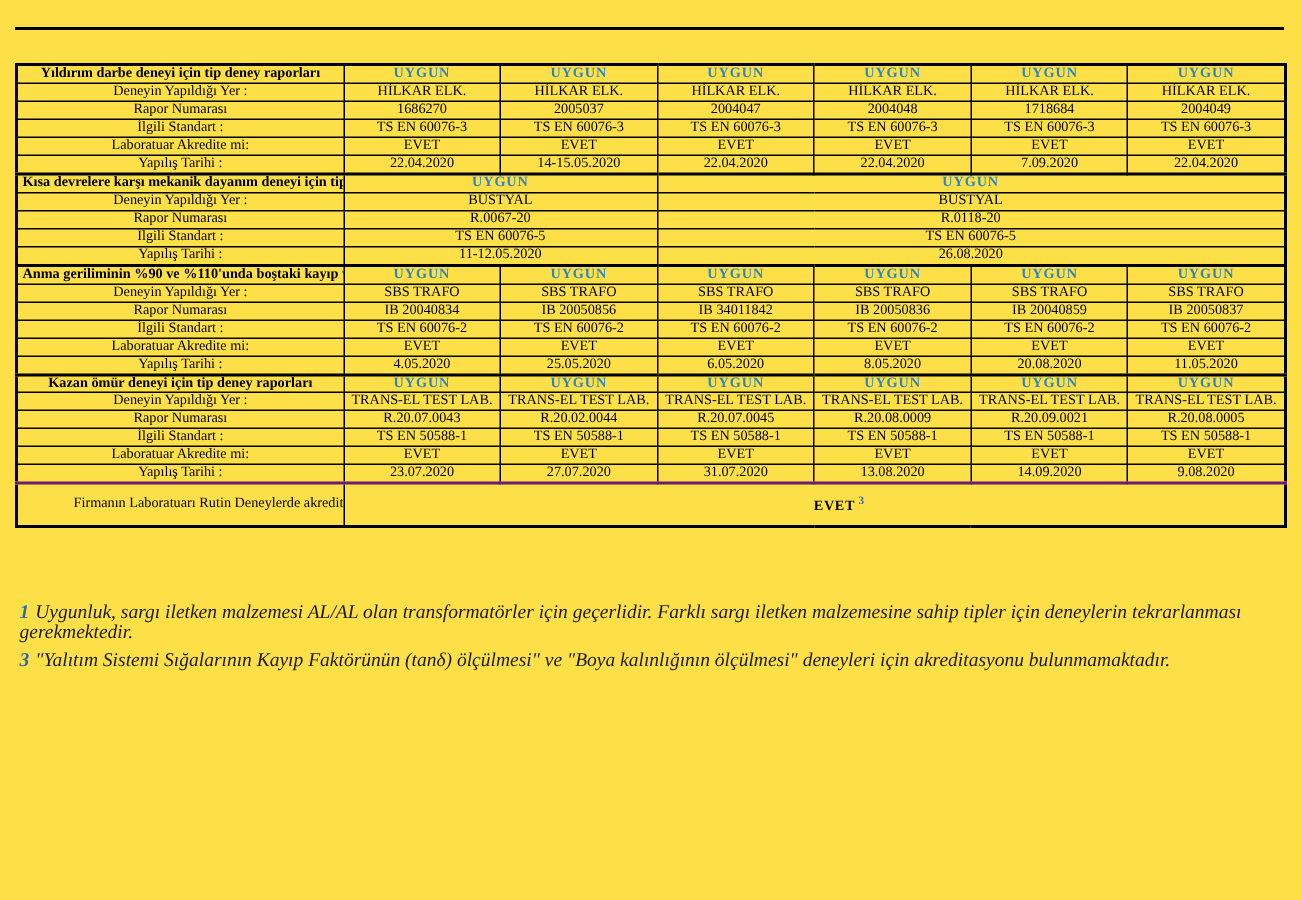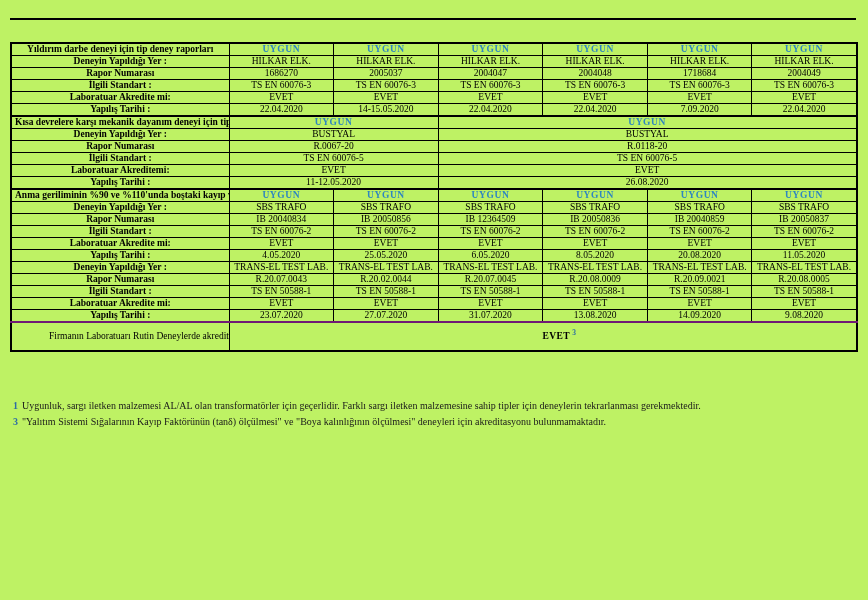--- a/index.html
+++ b/index.html
@@ -1,21 +1,21 @@
 <!DOCTYPE html>
 <html style="--uygun-blue: #2e86c1; --sup-blue: #2e6da4;"><head>
 <meta charset="utf-8">
 <style>
   * { margin: 0; padding: 0; box-sizing: border-box; }
   html, body { background: #ffffff; }
   .page {
     position: relative;
     width: 868px;
     height: 600px;
-    background: #bef264;
+    background: #fde047;
     font-family: "Liberation Serif", serif;
     color: #000;
     overflow: hidden;
   }
   .top-rule {
     position: absolute;
     left: 10px;
     top: 18px;
     width: 846px;
     height: 2px;
@@ -50,37 +50,37 @@
     text-align: left;
     font-weight: bold;
     font-size: 10px;
     white-space: normal;
     line-height: 1.2;
     padding: 1px 3px;
   }
   td.label {
     text-align: left;
     white-space: normal;
-    font-weight: bold;
   }
   td.uygun {
     color: var(--uygun-blue);
     font-weight: bold;
     font-size: 9px;
     letter-spacing: 0.6px;
   }
   td.final-label { text-align: left; white-space: normal; }
   td.final-value { font-weight: bold; letter-spacing: 0.4px; }
   td.final-value sup { color: var(--sup-blue); font-size: 7.5px; font-weight: bold; }
   .footnotes {
     position: absolute;
     left: 13px;
     top: 401px;
     width: 830px;
-    font-size: 10px;
+    font-style: italic;
+    font-size: 13px;
     line-height: 1.0;
   }
   .footnote { margin-bottom: 5.5px; color: #1a1a1a; }
   .footnote .fn-num {
     color: var(--sup-blue);
     font-weight: bold;
     margin-right: 4px;
   }
 </style>
 </head>
@@ -170,25 +170,20 @@
             <td class="label">Rapor Numarası</td>
             <td colspan="2">R.0067-20</td>
             <td colspan="4">R.0118-20</td>
           </tr>
           <tr>
             <td class="label">İlgili  Standart :</td>
             <td colspan="2">TS EN 60076-5</td>
             <td colspan="4">TS EN 60076-5</td>
           </tr>
           <tr>
-            <td class="label">Laboratuar Akreditemi:</td>
-            <td colspan="2">EVET</td>
-            <td colspan="4">EVET</td>
-          </tr>
-          <tr>
             <td class="label">Yapılış Tarihi :</td>
             <td colspan="2">11-12.05.2020</td>
             <td colspan="4">26.08.2020</td>
           </tr>
           <tr class="sec-header">
             <td class="sec-title">Anma geriliminin %90 ve %110'unda boştaki kayıp ve akımın ölçülmesi için tip deney raporları</td>
             <td class="uygun">UYGUN</td>
             <td class="uygun">UYGUN</td>
             <td class="uygun">UYGUN</td>
             <td class="uygun">UYGUN</td>
@@ -201,21 +196,21 @@
             <td>SBS TRAFO</td>
             <td>SBS TRAFO</td>
             <td>SBS TRAFO</td>
             <td>SBS TRAFO</td>
             <td>SBS TRAFO</td>
           </tr>
           <tr>
             <td class="label">Rapor Numarası</td>
             <td>IB 20040834</td>
             <td>IB 20050856</td>
-            <td>IB 12364509</td>
+            <td>IB 34011842</td>
             <td>IB 20050836</td>
             <td>IB 20040859</td>
             <td>IB 20050837</td>
           </tr>
           <tr>
             <td class="label">İlgili  Standart :</td>
             <td>TS EN 60076-2</td>
             <td>TS EN 60076-2</td>
             <td>TS EN 60076-2</td>
             <td>TS EN 60076-2</td>
@@ -232,20 +227,29 @@
             <td>EVET</td>
           </tr>
           <tr>
             <td class="label">Yapılış Tarihi :</td>
             <td>4.05.2020</td>
             <td>25.05.2020</td>
             <td>6.05.2020</td>
             <td>8.05.2020</td>
             <td>20.08.2020</td>
             <td>11.05.2020</td>
+          </tr>
+          <tr class="sec-header">
+            <td class="sec-title">Kazan ömür deneyi için tip deney raporları</td>
+            <td class="uygun">UYGUN</td>
+            <td class="uygun">UYGUN</td>
+            <td class="uygun">UYGUN</td>
+            <td class="uygun">UYGUN</td>
+            <td class="uygun">UYGUN</td>
+            <td class="uygun">UYGUN</td>
           </tr>
           <tr>
             <td class="label">Deneyin Yapıldığı Yer :</td>
             <td>TRANS-EL TEST LAB.</td>
             <td>TRANS-EL TEST LAB.</td>
             <td>TRANS-EL TEST LAB.</td>
             <td>TRANS-EL TEST LAB.</td>
             <td>TRANS-EL TEST LAB.</td>
             <td>TRANS-EL TEST LAB.</td>
           </tr>

